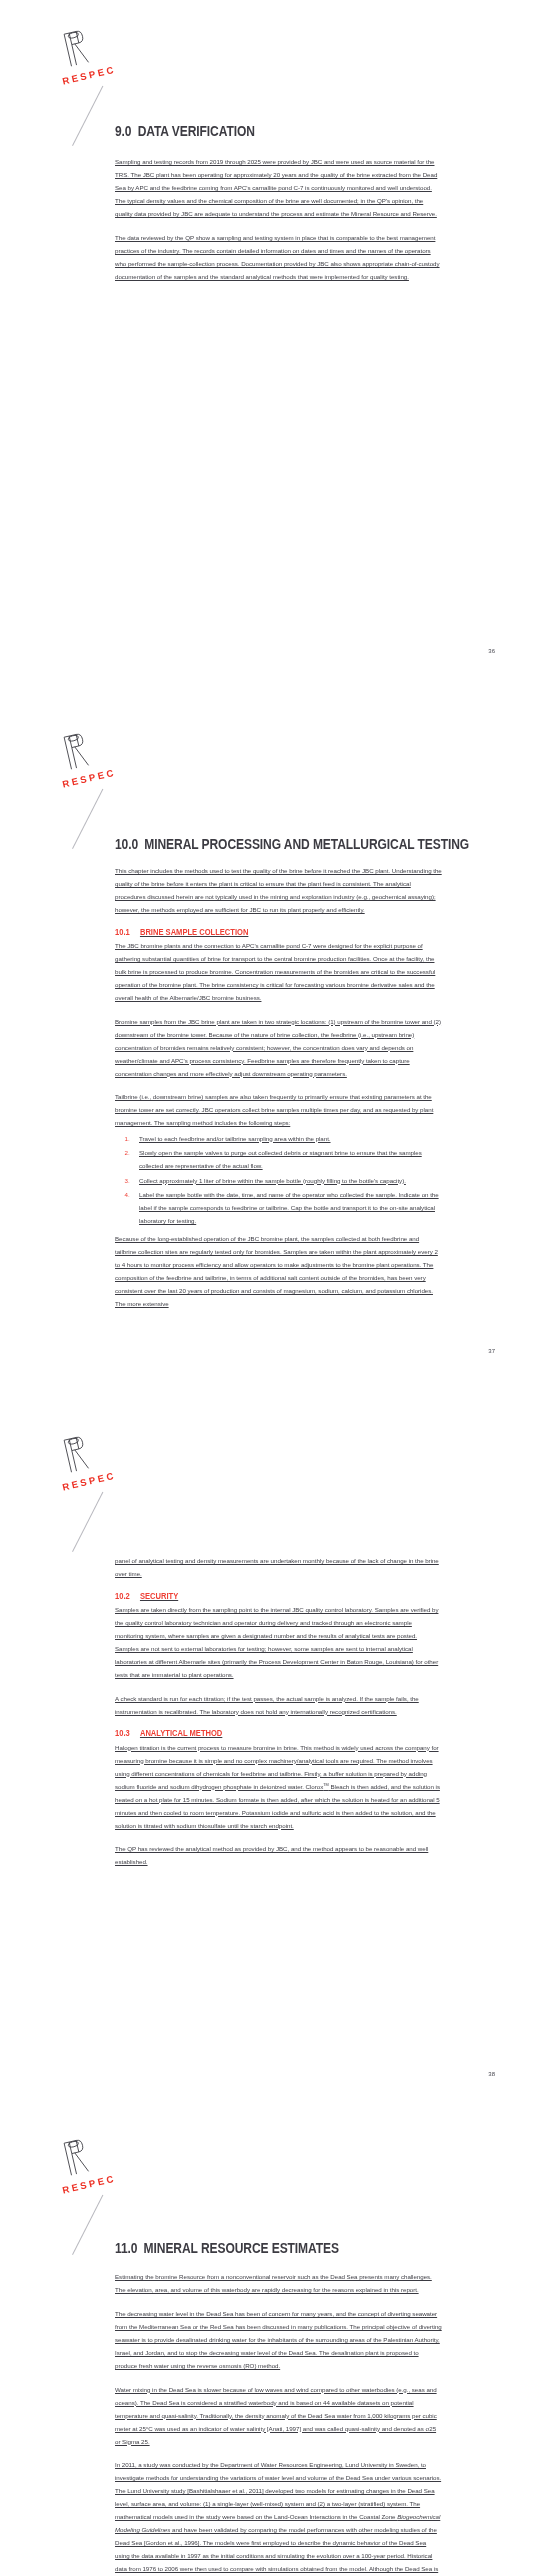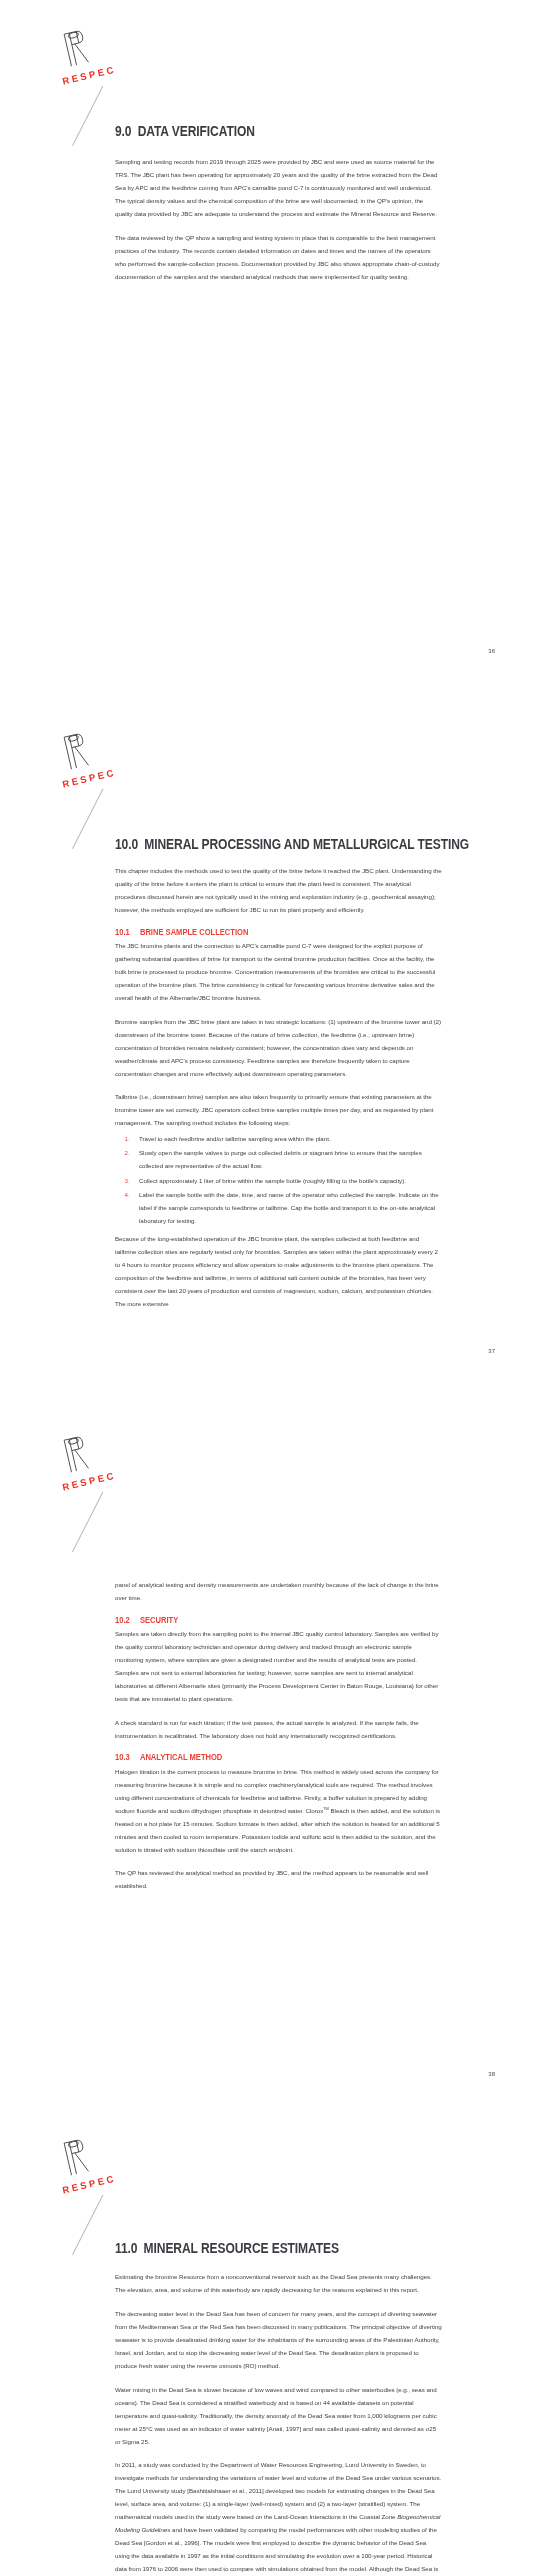--- a/index.html
+++ b/index.html
@@ -92,20 +92,21 @@
     margin: 0 0 2.1px 0;
     white-space: nowrap;
   }
   .sub-title .snum { display: inline-block; width: 29px; }
 
   
   .content {
     position: absolute;
     left: 115px;
     width: 327px;
+    text-decoration: underline;
   }
   p.body {
     margin: 0 0 10.8px 0;
     font-size: 6.2px;
     line-height: 13px;
     color: #3f3f46;
     text-align: left;
     letter-spacing: -0.04px;
   }
   p.tight { margin-bottom: 0; }
@@ -233,21 +234,21 @@
           <path d="M16 27 L16 68"></path>
           <path d="M22 27 L40 68"></path>
           <path d="M30 27 L30 4"></path>
           <ellipse cx="23" cy="10" rx="10" ry="5"></ellipse>
         </g>
       </svg>
       <div class="logo-word">RESPEC</div>
       <div class="logo-rule"></div>
     </div>
 
-    <div class="content" style="top:172px;">
+    <div class="content" style="top:148px;">
       <p class="body">panel of analytical testing and density measurements are undertaken monthly because of the lack of change in the brine over time.</p>
 
       <h2 class="sub-title">
         <span class="snum">10.2</span><span>SECURITY</span>
       </h2>
       <p class="body">Samples are taken directly from the sampling point to the internal JBC quality control laboratory. Samples are verified by the quality control laboratory technician and operator during delivery and tracked through an electronic sample monitoring system, where samples are given a designated number and the results of analytical tests are posted. Samples are not sent to external laboratories for testing; however, some samples are sent to internal analytical laboratories at different Albemarle sites (primarily the Process Development Center in Baton Rouge, Louisiana) for other tests that are immaterial to plant operations.</p>
       <p class="body">A check standard is run for each titration; if the test passes, the actual sample is analyzed. If the sample fails, the instrumentation is recalibrated. The laboratory does not hold any internationally recognized certifications.</p>
 
       <h2 class="sub-title">
         <span class="snum">10.3</span><span>ANALYTICAL METHOD</span>

